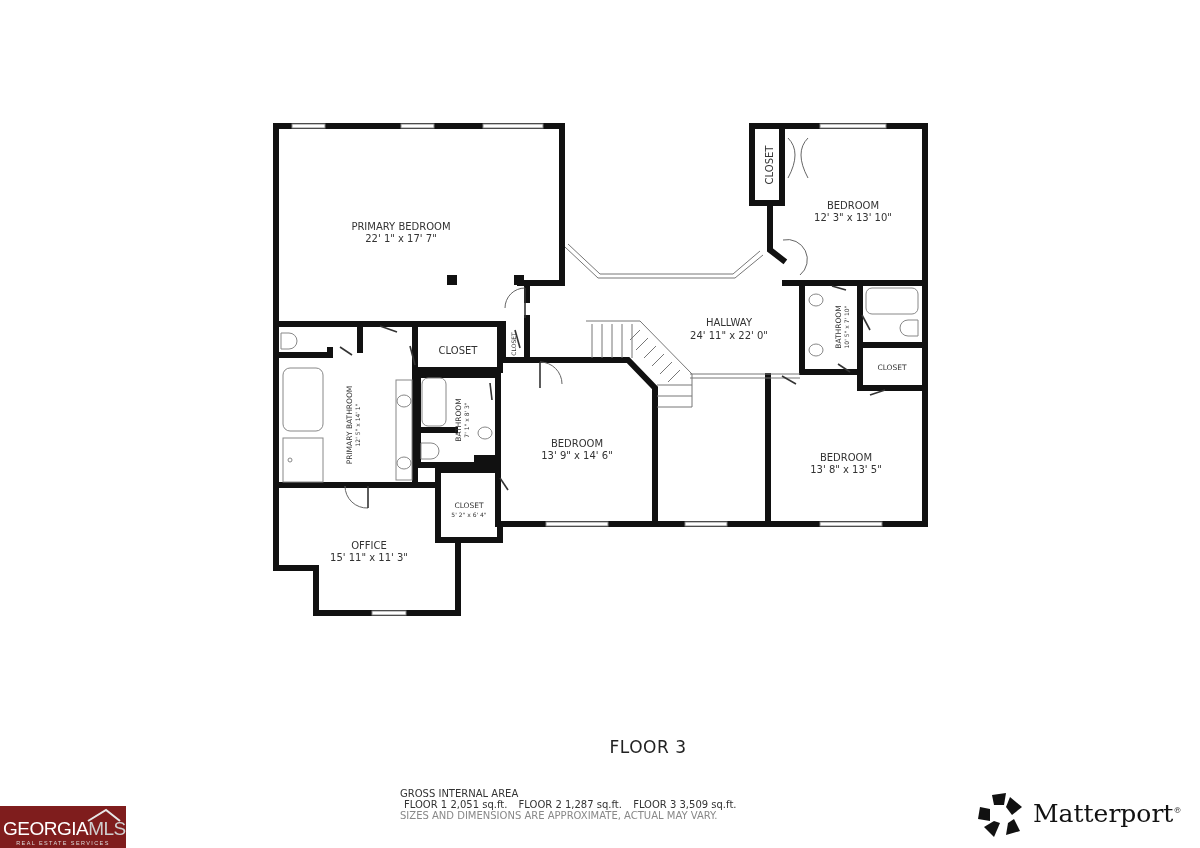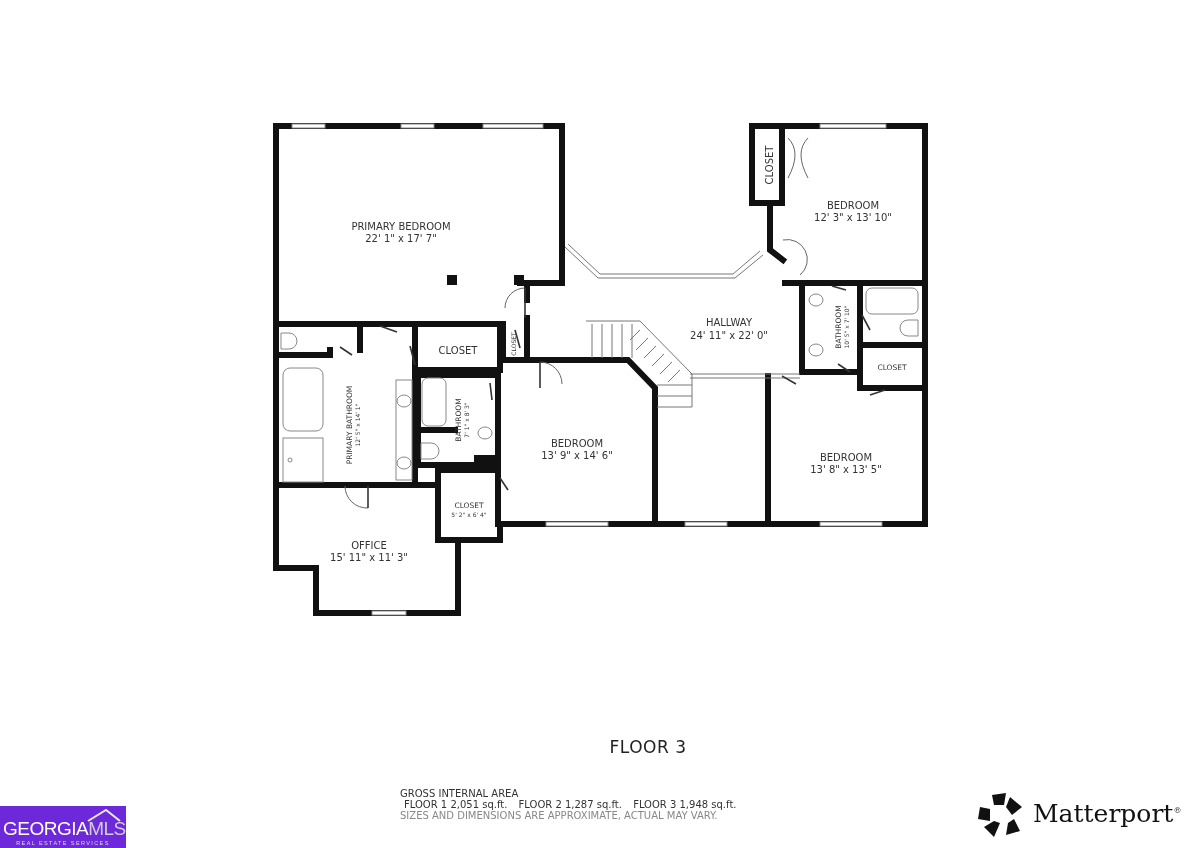--- a/index.html
+++ b/index.html
@@ -17,21 +17,21 @@
   .lbl-sm { font-family: "DejaVu Sans", sans-serif; font-size: 7.5px; fill: #333; text-anchor: middle; }
   .lbl-xs { font-family: "DejaVu Sans", sans-serif; font-size: 6px; fill: #333; text-anchor: middle; }
 
   .floor-title { position: absolute; left: 0; width: 1200px; top: 737px; text-align: center;
                  font-family: "DejaVu Sans", sans-serif; font-size: 17px; color: #222; letter-spacing: 0.5px; padding-left: 48px; }
   .area-box { position: absolute; left: 400px; width: 400px; top: 788px; 
               font-family: "DejaVu Sans", sans-serif; font-size: 10px; color: #333; line-height: 11px; }
   .area-box .row span { margin: 7px 4px; }
   .area-box .disclaimer { color: #888; }
 
-  .gmls { position: absolute; left: 0; top: 806px; width: 126px; height: 42px; background: #6d28d9; }
+  .gmls { position: absolute; left: 0; top: 806px; width: 126px; height: 42px; background: #7f1d1d; }
   .gmls .name { position: absolute; left: 3px; top: 12px; font-family: "Liberation Sans", sans-serif;
                 font-size: 19px; color: #fff; letter-spacing: -0.5px; }
   .gmls .name .mls { color: #cfcfcf; }
   .gmls .sub { position: absolute; left: 0; width: 126px; top: 34px; text-align: center;
                font-family: "Liberation Sans", sans-serif; font-size: 5.5px; color: #ddd; letter-spacing: 1.4px; }
   .gmls .roof { position: absolute; left: 86px; top: 2px; }
 
   .mp { position: absolute; left: 978px; top: 793px; height: 44px; }
   .mp .mark { position: absolute; left: 0; top: 0; }
   .mp .word { position: absolute; left: 55px; top: 6px; font-family: "DejaVu Serif", serif;
@@ -209,21 +209,21 @@
   </g>
 </svg>
 
 <div class="floor-title">FLOOR 3</div>
 
 <div class="area-box">
   <div>GROSS INTERNAL AREA</div>
   <div class="row">
     <span>FLOOR 1 2,051 sq.ft.</span>
     <span>FLOOR 2 1,287 sq.ft.</span>
-    <span>FLOOR 3 1,948 sq.ft.</span>
+    <span>FLOOR 3 3,509 sq.ft.</span>
   </div>
   <div class="disclaimer">SIZES AND DIMENSIONS ARE APPROXIMATE, ACTUAL MAY VARY.</div>
 </div>
 
 <div class="gmls">
   <svg class="roof" width="36" height="14">
     <polyline points="2,13 20,2 34,13" fill="none" stroke="#e8e8e8" stroke-width="2"></polyline>
   </svg>
   <div class="name"><span>GEORGIA</span><span class="mls">MLS</span></div>
   <div class="sub">REAL ESTATE SERVICES</div>

